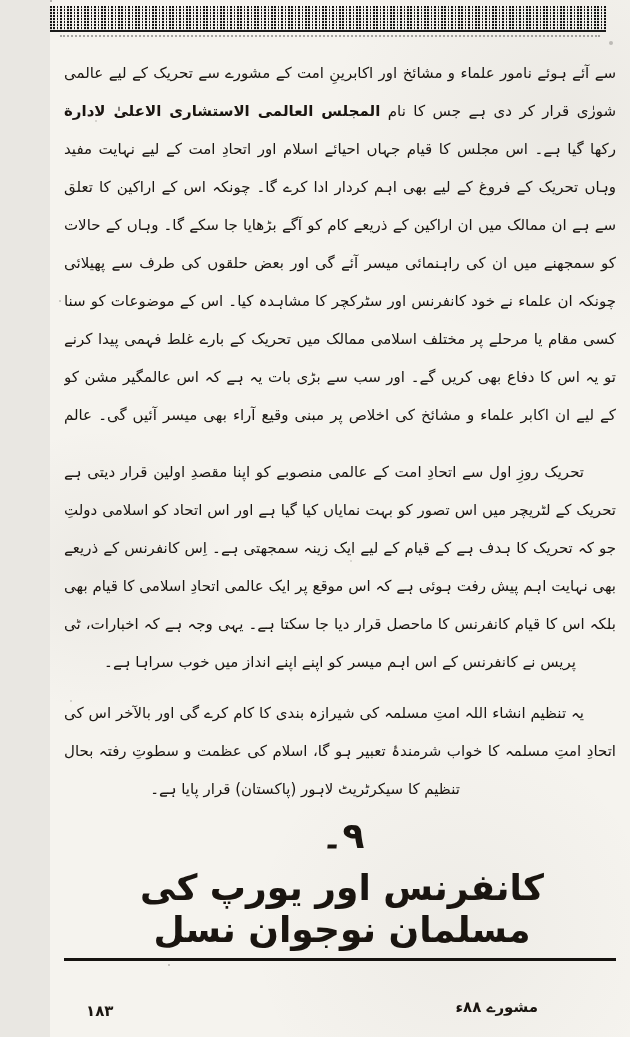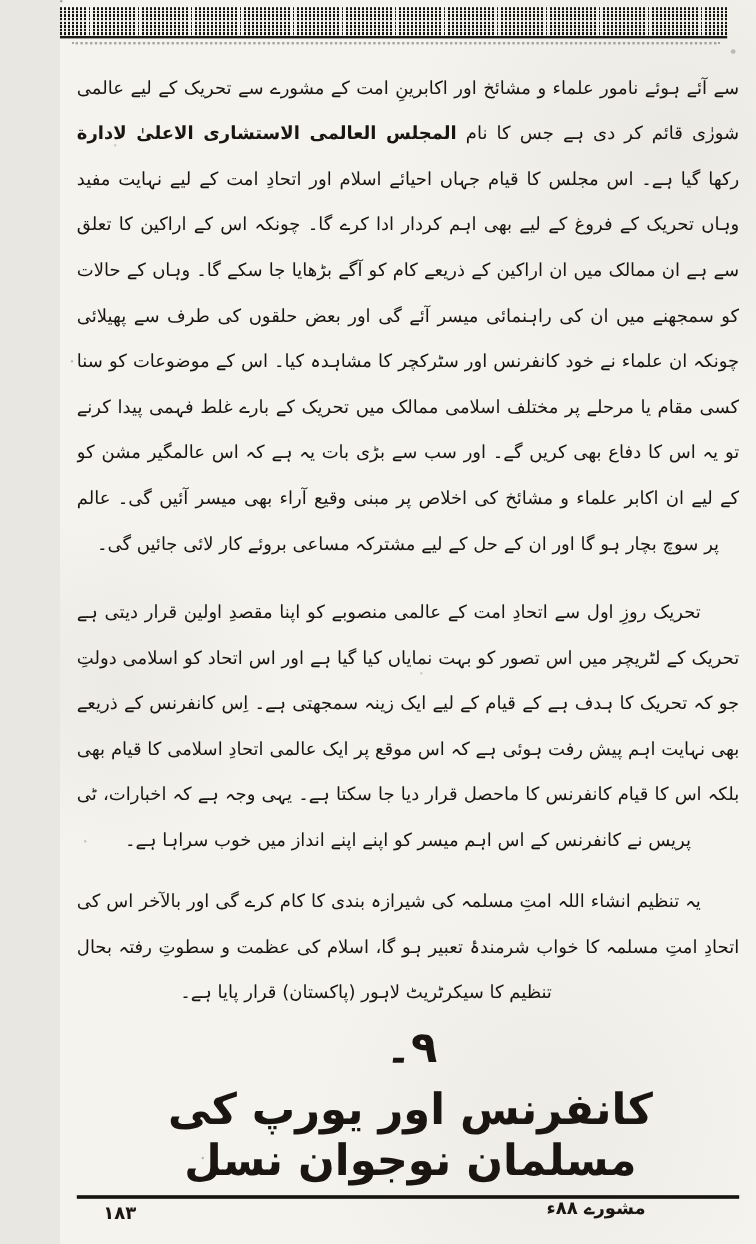--- a/index.html
+++ b/index.html
@@ -86,32 +86,31 @@
 
   <div class="band"></div>
   <div class="band-ghost"></div>
   <div class="speckles"></div>
 
   <div class="content">
 
     <div class="para p-intro">
       <div class="tline just">سے آئے ہوئے نامور علماء و مشائخ اور اکابرینِ امت کے مشورے سے تحریک کے لیے عالمی مجلسِ</div>
       <div class="tline just">
-        <span>شورٰی قائم کر دی ہے جس کا نام</span>
+        <span>شورٰی قرار کر دی ہے جس کا نام</span>
         <span class="arabic-bold">المجلس العالمی الاستشاری الاعلیٰ لادارة منہاج القرآن</span>
       </div>
       <div class="tline just">رکھا گیا ہے۔ اس مجلس کا قیام جہاں احیائے اسلام اور اتحادِ امت کے لیے نہایت مفید ثابت ہو گا۔</div>
       <div class="tline just">وہاں تحریک کے فروغ کے لیے بھی اہم کردار ادا کرے گا۔ چونکہ اس کے اراکین کا تعلق مختلف ممالک</div>
       <div class="tline just">سے ہے ان ممالک میں ان اراکین کے ذریعے کام کو آگے بڑھایا جا سکے گا۔ وہاں کے حالات اور تقاضوں</div>
       <div class="tline just">کو سمجھنے میں ان کی راہنمائی میسر آئے گی اور بعض حلقوں کی طرف سے پھیلائی گئی غلط فہمیوں کا ازالہ ہو گا۔</div>
       <div class="tline just">چونکہ ان علماء نے خود کانفرنس اور سٹرکچر کا مشاہدہ کیا۔ اس کے موضوعات کو سنا اور سمجھا۔ اب</div>
       <div class="tline just">کسی مقام یا مرحلے پر مختلف اسلامی ممالک میں تحریک کے بارے غلط فہمی پیدا کرنے کی کوشش کی جائے گی</div>
       <div class="tline just">تو یہ اس کا دفاع بھی کریں گے۔ اور سب سے بڑی بات یہ ہے کہ اس عالمگیر مشن کو عالمگیر سطح پر پھیلانے</div>
       <div class="tline just">کے لیے ان اکابر علماء و مشائخ کی اخلاص پر مبنی وقیع آراء بھی میسر آئیں گی۔ عالم اسلام کو درپیش مسائل</div>
-      <div class="tline center">پر سوچ بچار ہو گا اور ان کے حل کے لیے مشترکہ مساعی بروئے کار لائی جائیں گی۔</div>
     </div>
 
 
     <div class="para p-a8">
       <div class="tline just ind">تحریک روزِ اول سے اتحادِ امت کے عالمی منصوبے کو اپنا مقصدِ اولین قرار دیتی ہے —</div>
       <div class="tline just">تحریک کے لٹریچر میں اس تصور کو بہت نمایاں کیا گیا ہے اور اس اتحاد کو اسلامی دولتِ مشترکہ،</div>
       <div class="tline just">جو کہ تحریک کا ہدف ہے کے قیام کے لیے ایک زینہ سمجھتی ہے۔ اِس کانفرنس کے ذریعے اس منزل کی طرف</div>
       <div class="tline just">بھی نہایت اہم پیش رفت ہوئی ہے کہ اس موقع پر ایک عالمی اتحادِ اسلامی کا قیام بھی عمل میں آ گیا ہے</div>
       <div class="tline just">بلکہ اس کا قیام کانفرنس کا ماحصل قرار دیا جا سکتا ہے۔ یہی وجہ ہے کہ اخبارات، ٹی وی، ریڈیو اور تمام</div>
       <div class="tline center">پریس نے کانفرنس کے اس اہم میسر کو اپنے اپنے انداز میں خوب سراہا ہے۔</div>

